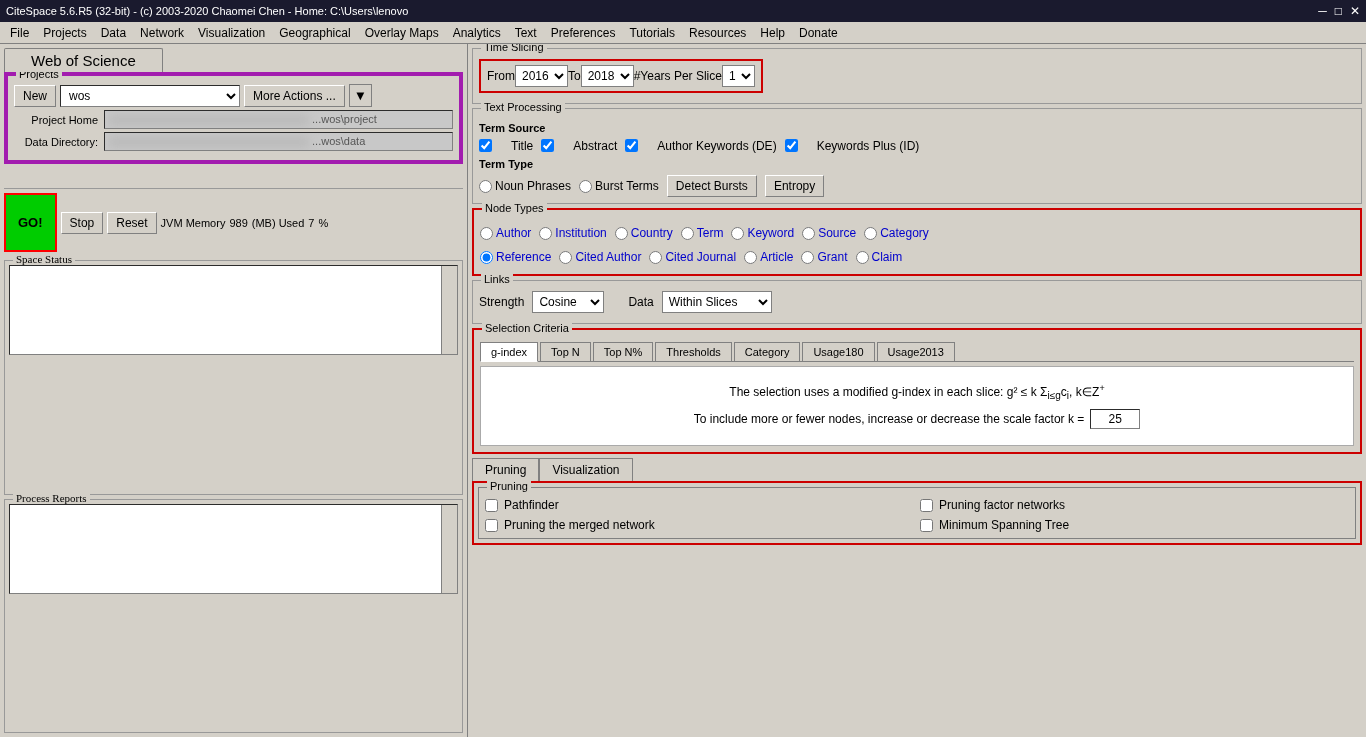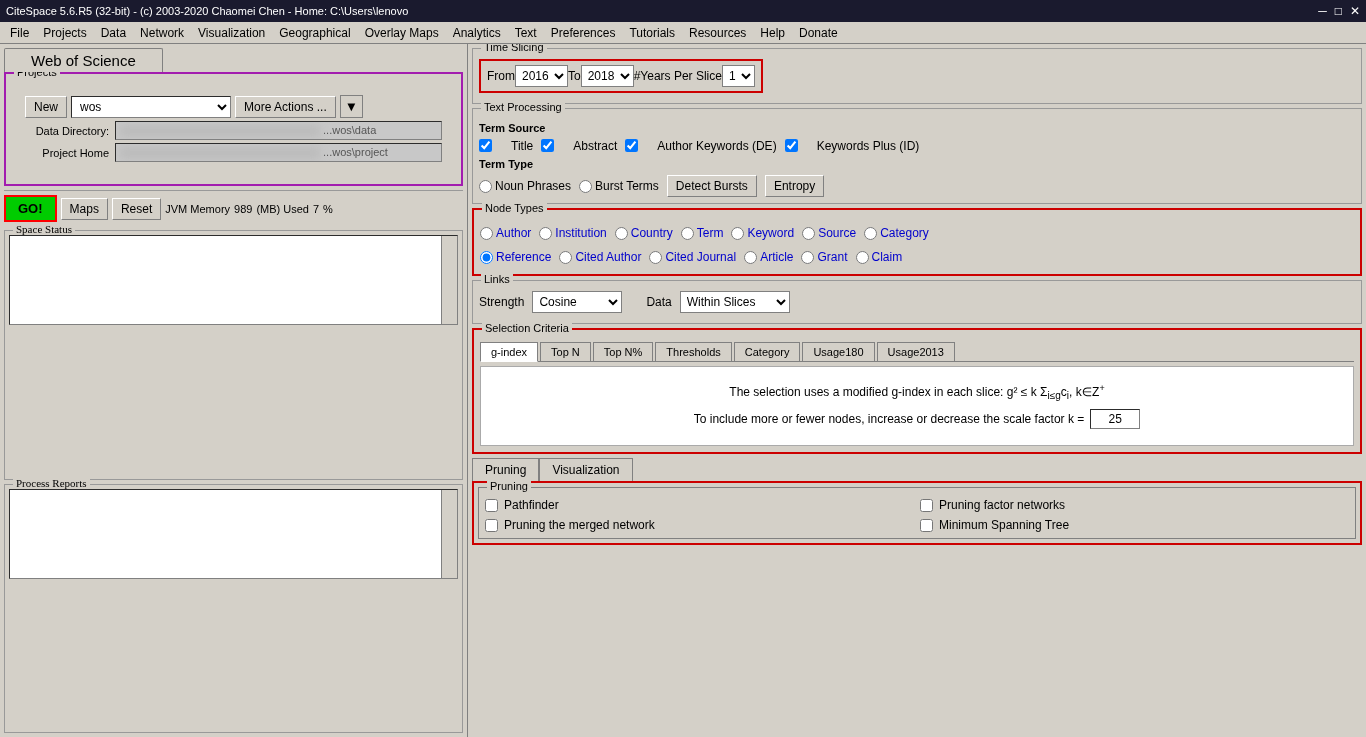--- a/index.html
+++ b/index.html
@@ -62,23 +62,23 @@
       padding: 3px 26px;
       cursor: pointer;
       font-size: 15px;
       border-top-left-radius: 2px;
       border-top-right-radius: 2px;
     }
     .tab.active { background: #d4d0c8; z-index: 1; }
     
     
     .projects-section {
-      margin: 0 4px 0;
-      border: 2px solid #a21caf;
-      padding: 19px;
+      margin: 0 4px 20px;
+      border: 4px solid #a21caf;
+      padding: 6px;
       position: relative;
     }
     .projects-label {
       position: absolute;
       top: -8px;
       left: 8px;
       background: #d4d0c8;
       padding: 0 3px;
       font-size: 11px;
     }
@@ -95,21 +95,21 @@
       border: 1px solid #808080;
       border-top-color: #fff;
       border-left-color: #fff;
       padding: 3px 8px;
       cursor: pointer;
       font-size: 12px;
     }
     .btn-green {
       background: #00cc00;
       border: 2px solid #ff0000;
-      padding: 4px 12px;
+      padding: 20px 12px;
       cursor: pointer;
       font-size: 13px;
       font-weight: bold;
       color: #000;
     }
     .btn-dropdown {
       background: #d4d0c8;
       border: 1px solid #808080;
       padding: 3px 4px;
       cursor: pointer;
@@ -415,47 +415,47 @@
   <div class="left-panel">
 
     <div class="tab-bar">
       <div class="tab active">Web of Science</div>
     </div>
 
     <div class="projects-section">
       <span class="projects-label">Projects</span>
       <div class="projects-row">
         <button class="btn">New</button>
-        <select class="combo-select" style="width:160px;">
+        <select class="combo-select" style="width:180px;">
           <option>wos</option>
         </select>
         <button class="btn">More Actions ...</button>
         <button class="btn-dropdown">▼</button>
+      </div>
+
+      <div class="info-row">
+        <span class="info-label">Project Home</span>
+        <div class="info-value">
+          <span style="filter:blur(4px); display:inline-block; width:200px; background:#bbb; height:12px; vertical-align:middle;"></span>
+          <span>...wos\project</span>
+        </div>
       </div>
 
       <div class="info-row">
         <span class="info-label">Data Directory:</span>
         <div class="info-value">
           <span style="filter:blur(4px); display:inline-block; width:200px; background:#bbb; height:12px; vertical-align:middle;"></span>
           <span>...wos\data</span>
         </div>
       </div>
-
-      <div class="info-row">
-        <span class="info-label">Project Home</span>
-        <div class="info-value">
-          <span style="filter:blur(4px); display:inline-block; width:200px; background:#bbb; height:12px; vertical-align:middle;"></span>
-          <span>...wos\project</span>
-        </div>
-      </div>
     </div>
 
     <div class="action-row">
       <button class="btn-green">GO!</button>
-      <button class="btn">Maps</button>
+      <button class="btn">Stop</button>
       <button class="btn">Reset</button>
       <span class="jvm-label">JVM Memory</span>
       <span class="jvm-val">989</span>
       <span class="jvm-val">(MB) Used</span>
       <span class="jvm-val">7</span>
       <span class="jvm-val">%</span>
     </div>
 
     <div class="section-with-scroll" style="flex:1; min-height:90px;">
       <span class="section-header-label">Space Status</span>
@@ -597,21 +597,21 @@
               <span style="color:#0000cc;">Claim</span>
           </label>
         </div>
       </div>
     </div>
 
     <div class="panel-group">
       <span class="panel-group-label">Links</span>
       <div class="links-row">
         <span>Strength</span>
-        <select class="time-select" style="width:90px;">
+        <select class="time-select" style="width:72px;">
           <option>Cosine</option>
           <option>Pearson</option>
           <option>Jaccard</option>
         </select>
         <span style="margin-left:16px;">Data</span>
         <select class="time-select" style="width:110px;">
           <option>Within Slices</option>
           <option>Over Slices</option>
         </select>
       </div>

